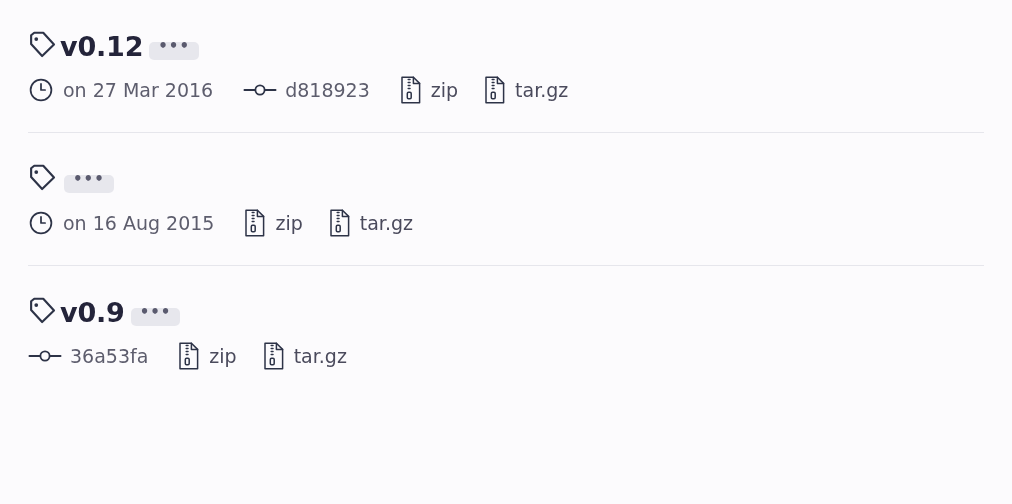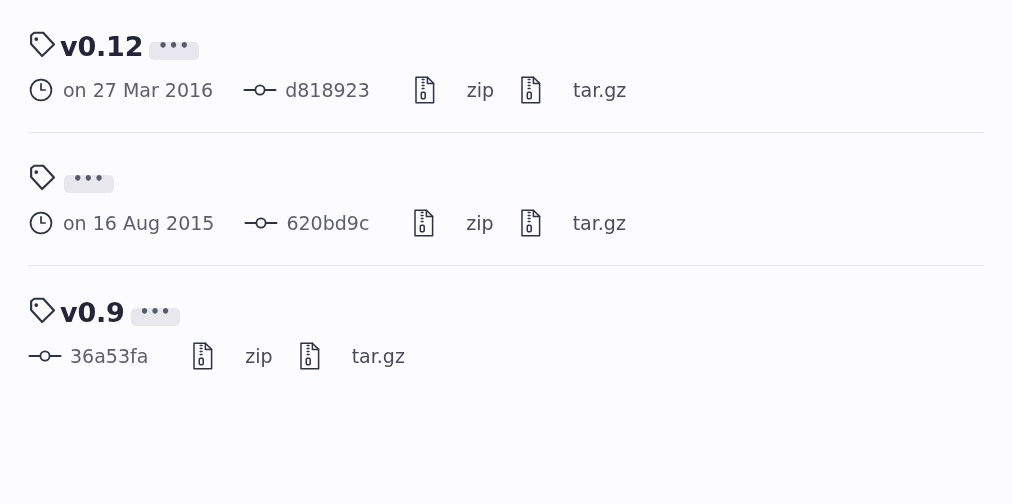--- a/index.html
+++ b/index.html
@@ -91,22 +91,22 @@
     color: #5d5d6d;
   }
 
   .meta-item {
     display: inline-flex;
     align-items: center;
     white-space: nowrap;
   }
 
   .meta-date { margin-right: 30px; }
-  .meta-commit { margin-right: 44px; }
-  .meta-dl { margin-right: 26px; gap: 22px; }
+  .meta-commit { margin-right: 30px; }
+  .meta-dl { margin-right: 26px; }
 
   .meta-icon {
     flex: none;
     display: block;
     color: #2d3347;
   }
   .meta-icon svg { display:block; width:100%; height:100%; }
 
   .icon-clock { width: 26px; height: 26px; margin-right: 9px; }
   .icon-commit { width: 34px; height: 22px; margin-right: 8px; }
@@ -213,30 +213,20 @@
       <div class="tag-meta">
         <span class="meta-item meta-date">
           <span class="meta-icon icon-clock">
             <svg viewBox="0 0 24 24" fill="none" stroke="currentColor" stroke-width="1.6" stroke-linecap="round" stroke-linejoin="round">
               <circle cx="12" cy="12" r="9.6"></circle>
               <path d="M12 6.4 L12 12 L15.8 12"></path>
             </svg>
           </span>
           <span class="meta-text">on 16 Aug 2015</span>
         </span>
-        <span class="meta-item meta-commit">
-          <span class="meta-icon icon-commit">
-            <svg viewBox="0 0 34 22" fill="none" stroke="currentColor" stroke-width="1.8" stroke-linecap="round">
-              <circle cx="17" cy="11" r="4.6"></circle>
-              <path d="M1.4 11 L12 11"></path>
-              <path d="M22 11 L32.6 11"></path>
-            </svg>
-          </span>
-          <span class="commit-text">620bd9c</span>
-        </span>
         <span class="meta-item meta-dl">
           <span class="meta-icon icon-file">
             <svg viewBox="0 0 22 28" fill="none" stroke="currentColor" stroke-width="1.5" stroke-linecap="round" stroke-linejoin="round">
               <path d="M2 1.2 L13.4 1.2 L19.6 7.4 L19.6 26.8 L2 26.8 Z"></path>
               <path d="M13.4 1.2 L13.4 7.4 L19.6 7.4"></path>
               <path d="M8.2 3.6 L10 3.6 M8.2 6.6 L10 6.6 M8.2 9.6 L10 9.6 M8.2 12.6 L10 12.6"></path>
               <rect x="7.3" y="16.2" width="3.9" height="6.6" rx="1.2"></rect>
             </svg>
           </span>
           <span class="link-text">zip</span>

